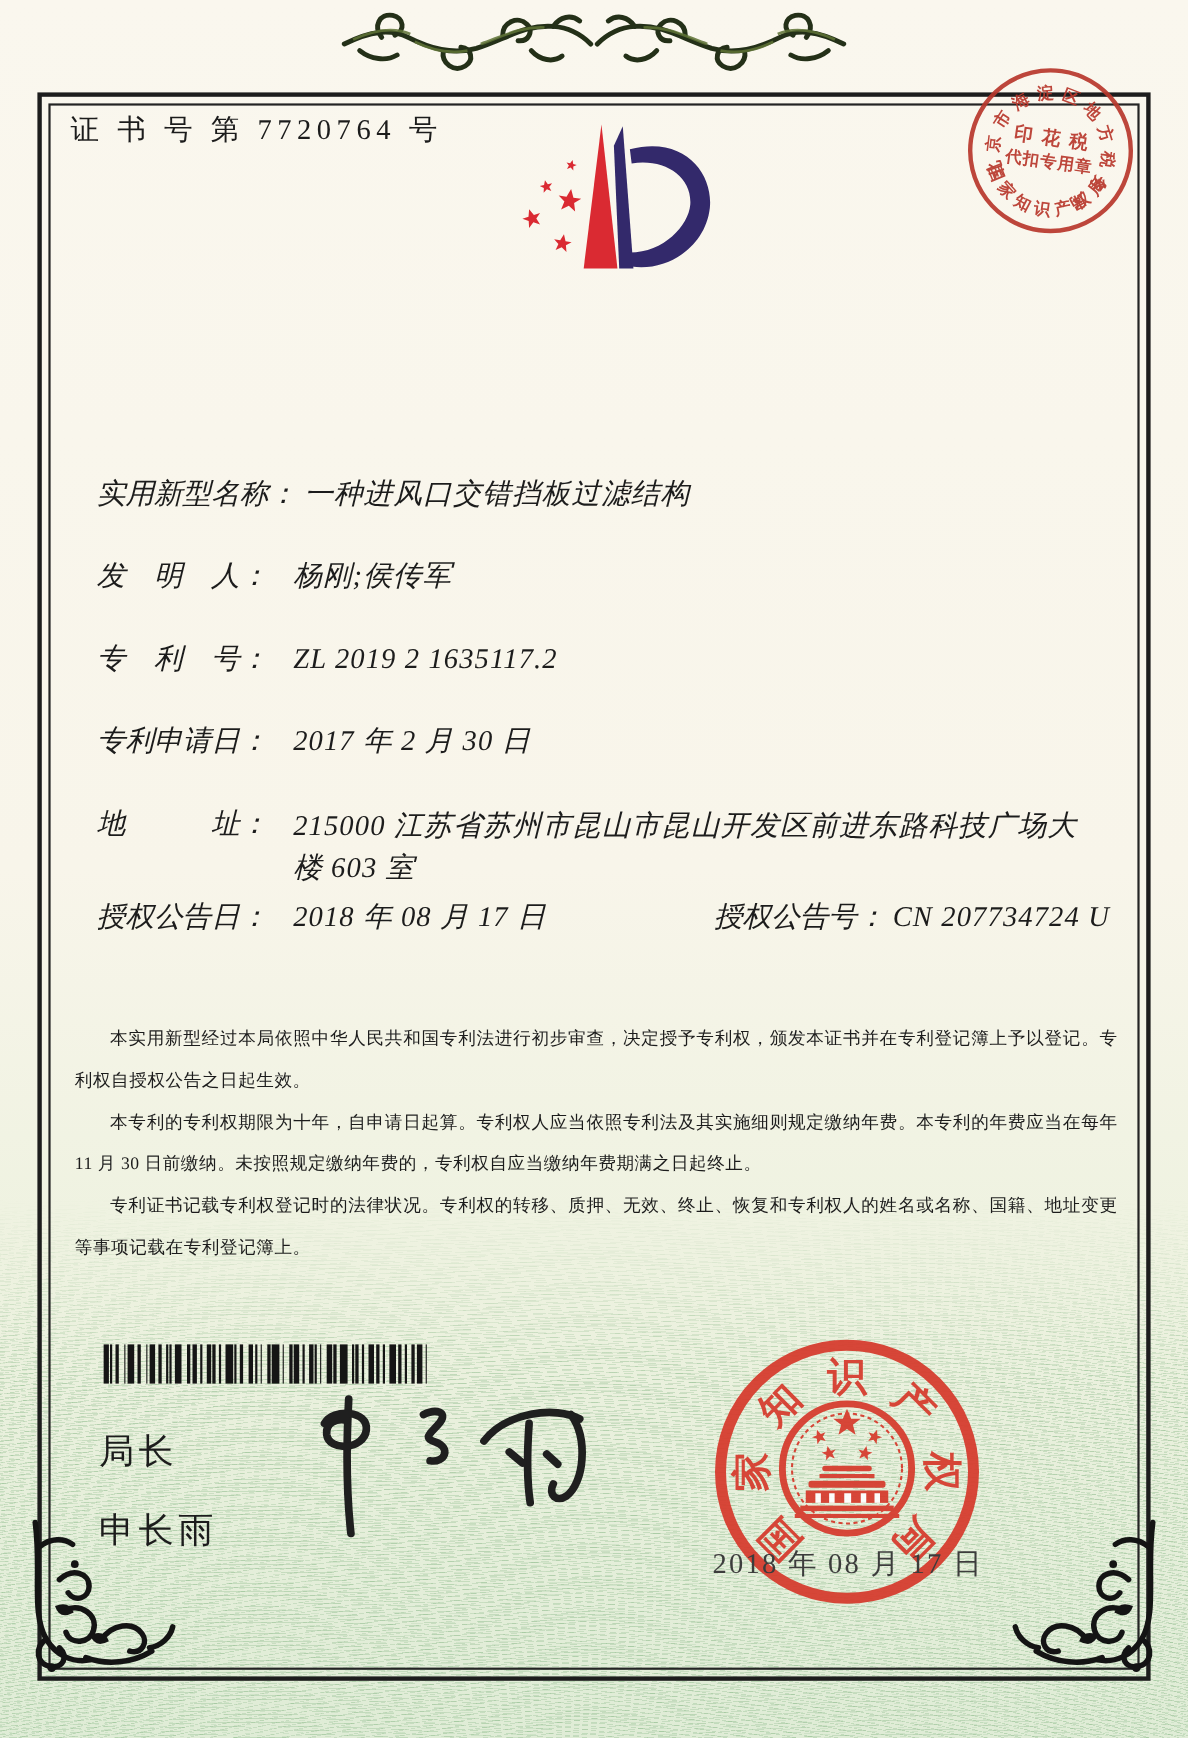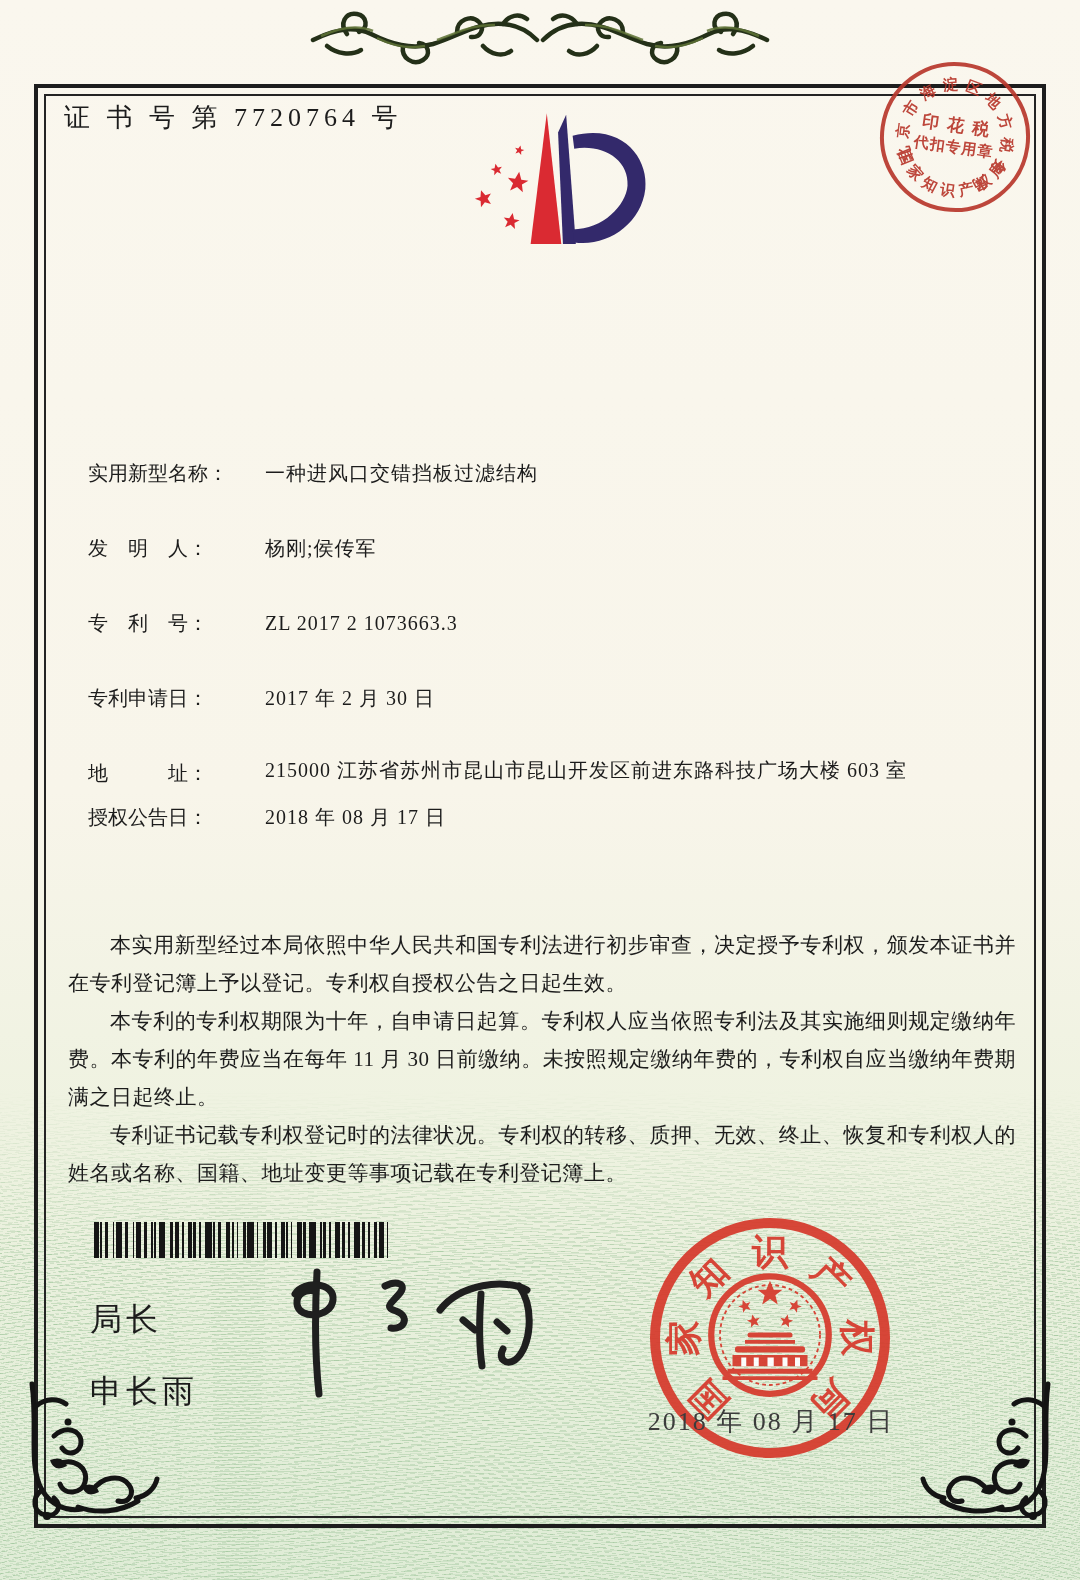--- a/index.html
+++ b/index.html
@@ -31,30 +31,30 @@
   .stamp-ring{position:absolute;inset:0;border:4px solid #b8382c;border-radius:50%;}
   .stamp-arc{position:absolute;inset:0;font-size:15px;font-weight:bold;color:#b8382c;}
   .stamp-center{position:absolute;left:0;right:0;text-align:center;color:#b8382c;font-weight:bold;}
   .stamp-c1{top:52px;font-size:17px;letter-spacing:2px;}
   .stamp-c2{top:76px;font-size:15px;letter-spacing:1px;}
 
   .logo{position:absolute;left:445px;top:106px;}
   .title{position:absolute;left:0;width:100%;top:284px;text-align:center;
     font-size:58px;font-weight:bold;letter-spacing:12px;color:#101010;}
 
-  .fields{position:absolute;left:88px;top:456px;width:935px;font-size:20px;}
+  .fields{position:absolute;left:88px;top:432px;width:935px;font-size:26px;font-style:italic;}
   .frow{margin-bottom:41px;line-height:34px;}
   .flabel{display:inline-block;min-width:172px;vertical-align:top;}
   .fvalue{letter-spacing:1px;}
   .fvalue-addr{display:inline-block;width:738px;vertical-align:top;line-height:1.45;}
   .frow-addr{margin-bottom:10px;}
   .frow-grant{display:flex;}
   .grant-right{margin-left:auto;padding-right:14px;}
 
-  .bodytext{position:absolute;left:68px;right:64px;top:926px;font-size:21px;line-height:38px;text-align:justify;}
+  .bodytext{position:absolute;left:68px;right:64px;top:926px;font-size:16px;line-height:38px;text-align:justify;}
   .bodytext p{margin:0;text-indent:2em;letter-spacing:.5px;}
 
   .barcode{position:absolute;left:94px;top:1222px;width:298px;height:36px;overflow:hidden;font-size:0;white-space:nowrap;}
   .barcode i{display:inline-block;height:100%;background:#151515;}
 
   .signer{position:absolute;left:90px;top:1298px;font-size:32px;letter-spacing:4px;
     font-family:"Liberation Sans","DejaVu Sans",sans-serif;}
   .signer .name{margin-top:28px;}
   .signature{position:absolute;left:255px;top:1262px;}
 
@@ -177,34 +177,38 @@
     <div class="frow">
       <span class="flabel">实用新型名称：</span>
       <span class="fvalue">一种进风口交错挡板过滤结构</span>
     </div>
     <div class="frow">
       <span class="flabel">发　明　人：</span>
       <span class="fvalue">杨刚;侯传军</span>
     </div>
     <div class="frow">
       <span class="flabel">专　利　号：</span>
-      <span class="fvalue">ZL 2017 2 1073663.3</span>
+      <span class="fvalue">ZL 2019 2 1635117.2</span>
     </div>
     <div class="frow">
       <span class="flabel">专利申请日：</span>
       <span class="fvalue">2017 年 2 月 30 日</span>
     </div>
     <div class="frow frow-addr">
       <span class="flabel">地　　　址：</span>
       <span class="fvalue fvalue-addr">215000  江苏省苏州市昆山市昆山开发区前进东路科技广场大楼 603 室</span>
     </div>
     <div class="frow frow-grant">
       <span>
         <span class="flabel">授权公告日：</span>
         <span class="fvalue">2018 年 08 月 17 日</span>
+      </span>
+      <span class="grant-right">
+        <span>授权公告号：</span>
+        <span class="fvalue">CN 207734724 U</span>
       </span>
     </div>
   </div>
 
   <div class="bodytext">
     <p>本实用新型经过本局依照中华人民共和国专利法进行初步审查，决定授予专利权，颁发本证书并在专利登记簿上予以登记。专利权自授权公告之日起生效。</p>
     <p>本专利的专利权期限为十年，自申请日起算。专利权人应当依照专利法及其实施细则规定缴纳年费。本专利的年费应当在每年 11 月 30 日前缴纳。未按照规定缴纳年费的，专利权自应当缴纳年费期满之日起终止。</p>
     <p>专利证书记载专利权登记时的法律状况。专利权的转移、质押、无效、终止、恢复和专利权人的姓名或名称、国籍、地址变更等事项记载在专利登记簿上。</p>
   </div>
 

